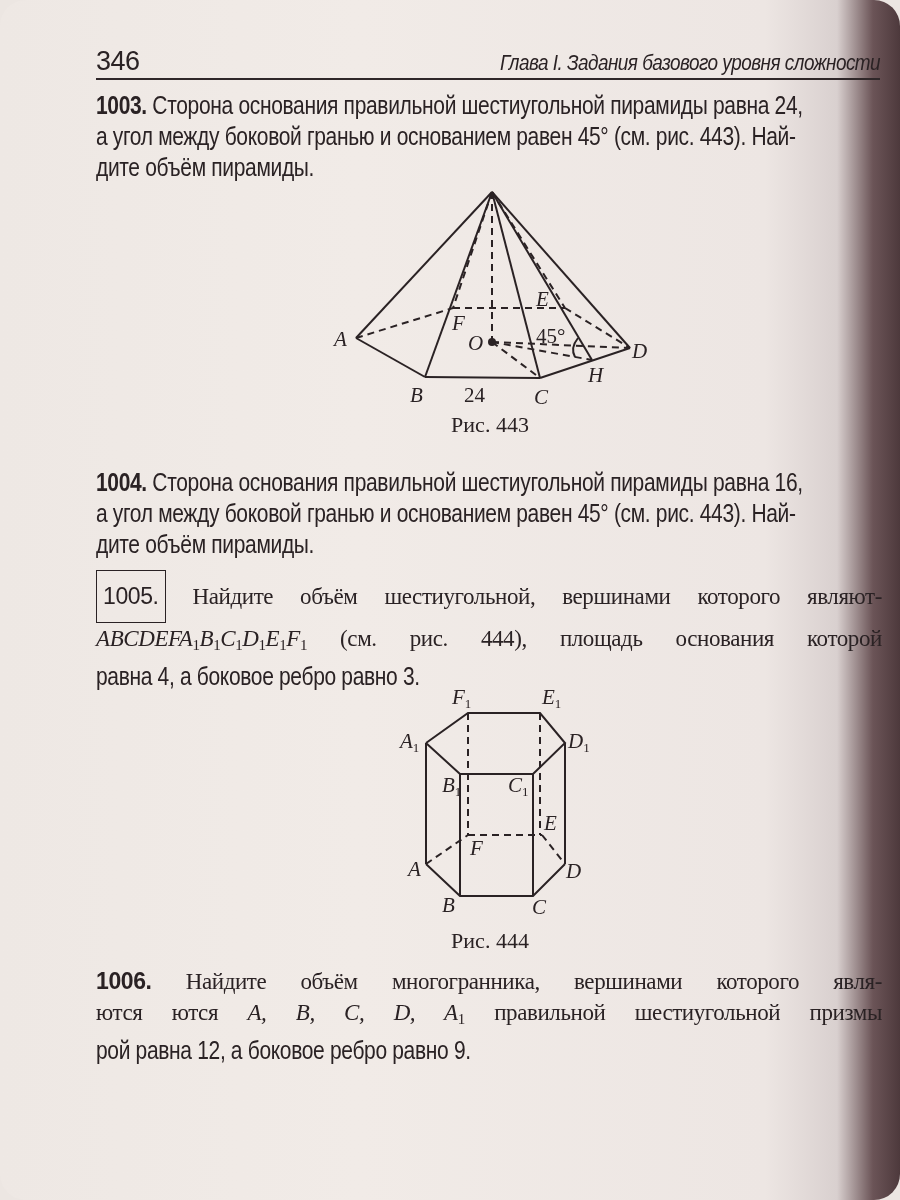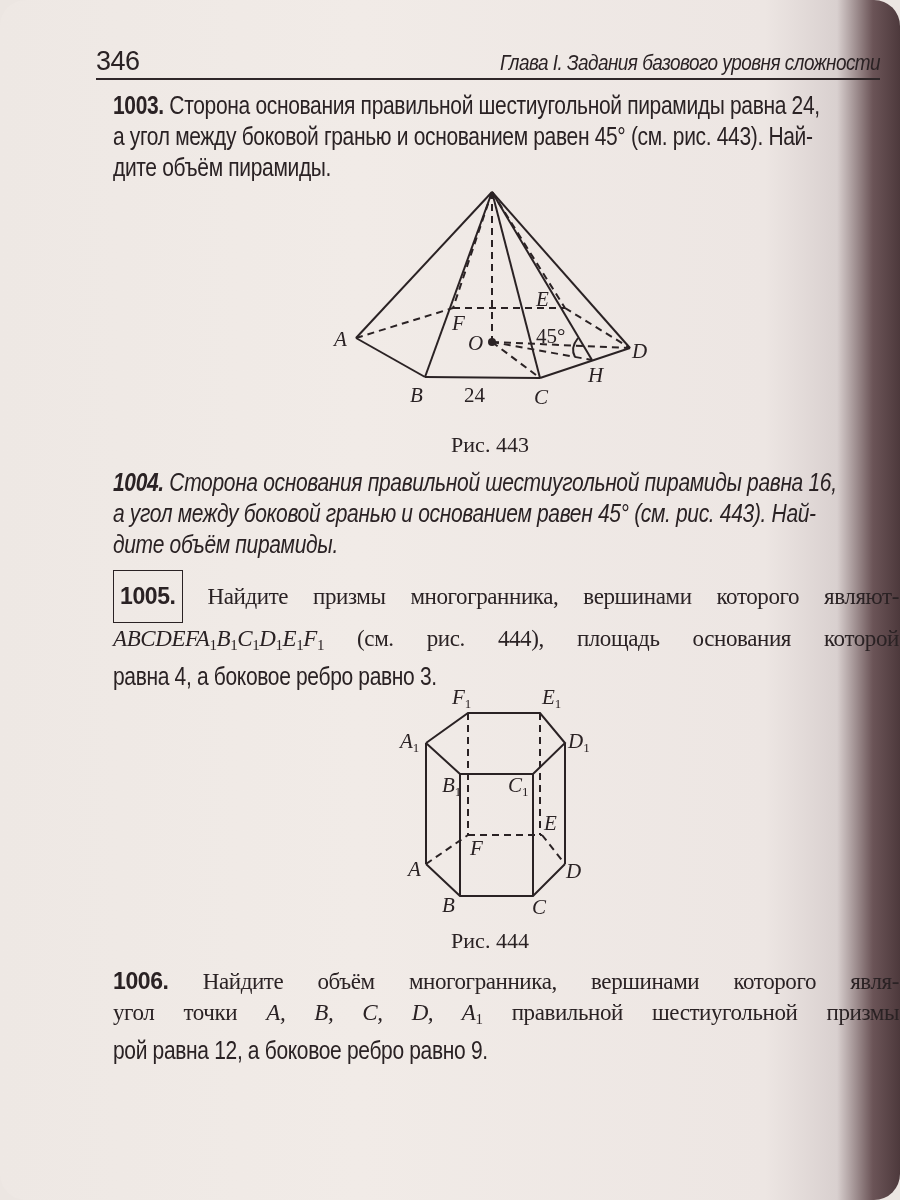--- a/index.html
+++ b/index.html
@@ -25,32 +25,32 @@
   .page-number {
     position: absolute; left: 0; top: 2px; font-size: 27px; letter-spacing: -0.5px;
     font-family: "Liberation Sans Narrow", "Liberation Sans", sans-serif;
   }
   .chapter-title {
     position: absolute; right: 0; top: 6px; font-size: 22px; font-style: italic;
     font-family: "Liberation Sans", sans-serif; letter-spacing: -0.6px;
     transform: scaleX(0.86); transform-origin: right center;
   }
   .problem {
-    position: absolute; left: 113px; width: 786px;
+    position: absolute; left: 96px; width: 786px;
     font-size: 25px; line-height: 31px; letter-spacing: -0.4px;
     font-family: "Liberation Sans", sans-serif;
   }
   .problem .p-line { display: block; white-space: nowrap; transform: scaleX(0.84); transform-origin: left center; width: 119%; }
   .problem .num { font-weight: bold; }
   .problem.serif { font-family: "Liberation Serif", serif; font-size: 23px; line-height: 31px; }
   .problem.serif .p-line { transform: none; width: 100%; text-align: justify; text-align-last: justify; }
   .problem.serif .p-line.last { text-align-last: left; }
   .boxed {
     display: inline-block; border: 1.5px solid #2a2224; padding: 12px 6px; line-height: 27px;
-    font-family: "Liberation Sans", sans-serif; font-weight: bold;
+    font-family: "Liberation Sans", sans-serif; font-weight: normal;
   }
   .math { font-style: italic; }
   sub { font-size: 0.65em; vertical-align: -0.25em; font-style: normal; }
   .figure { position: absolute; }
   .caption {
     position: absolute; font-size: 22px; font-family: "Liberation Serif", serif; text-align: center;
   }
   .lbl { font-family: "Liberation Serif", serif; font-style: italic; font-size: 21px; fill: #2a2224; }
   .lbl-up { font-family: "Liberation Serif", serif; font-size: 21px; fill: #2a2224; }
   svg line, svg polyline, svg path { stroke: #2a2224; stroke-width: 2; fill: none; }
@@ -101,30 +101,30 @@
       <text class="lbl" x="214" y="224">C</text>
       <text class="lbl" x="312" y="178">D</text>
       <text class="lbl" x="216" y="126">E</text>
       <text class="lbl" x="132" y="150">F</text>
       <text class="lbl" x="148" y="170">O</text>
       <text class="lbl" x="268" y="202">H</text>
       <text class="lbl-up" x="144" y="222">24</text>
       <text class="lbl-up" x="216" y="163">45°</text>
     </svg>
   </div>
-  <div class="caption" style="left:420px; top:432px; width:140px;">Рис. 443</div>
+  <div class="caption" style="left:420px; top:412px; width:140px;">Рис. 443</div>
 
-  <div class="problem" style="top:467px;font-style:italic;">
+  <div class="problem" style="top:467px;">
     <span class="p-line"><span class="num">1004.</span> <span>Сторона основания правильной шестиугольной пирамиды равна 16,</span></span>
     <span class="p-line">а угол между боковой гранью и основанием равен 45° (см. рис. 443). Най-</span>
     <span class="p-line">дите объём пирамиды.</span>
   </div>
 
   <div class="problem serif" style="top:570px;">
-    <span class="p-line"><span class="boxed">1005.</span> <span>Найдите призмы многогранника, вершинами которого являют-</span></span>
+    <span class="p-line"><span class="boxed">1005.</span> <span>Найдите объём шестиугольной, вершинами которого являют-</span></span>
     <span class="p-line"><span class="math">ABCDEFA<sub>1</sub>B<sub>1</sub>C<sub>1</sub>D<sub>1</sub>E<sub>1</sub>F<sub>1</sub></span> <span>(см. рис. 444), площадь основания которой</span></span>
     <span class="p-line last" style="font-family:'Liberation Sans',sans-serif; font-size:25px; transform:scaleX(0.84); transform-origin:left center; width:119%;"><span>равна 4, а боковое ребро равно 3.</span></span>
   </div>
 
   <div class="figure" style="left:380px; top:680px; width:240px; height:240px;text-align:center;">
     <svg width="240" height="240" viewBox="0 0 240 240">
 
       <polyline points="46,63 88,33 160,33 185,63 153,94 80,94 46,63"></polyline>
       <line x1="46" y1="63" x2="46" y2="184"></line>
       <line x1="80" y1="94" x2="80" y2="216"></line>
@@ -147,17 +147,17 @@
       <text class="lbl" x="28" y="196">A</text>
       <text class="lbl" x="186" y="198">D</text>
       <text class="lbl" x="62" y="232">B</text>
       <text class="lbl" x="152" y="234">C</text>
     </svg>
   </div>
   <div class="caption" style="left:420px; top:928px; width:140px;">Рис. 444</div>
 
   <div class="problem serif" style="top:966px;">
     <span class="p-line"><span class="num" style="font-family:'Liberation Sans',sans-serif;margin-top:24px;">1006.</span> <span>Найдите объём многогранника, вершинами которого явля-</span></span>
-    <span class="p-line"><span>угол точки</span> <span class="math">A, B, C, D, A<sub>1</sub></span> <span>правильной шестиугольной призмы</span></span>
+    <span class="p-line"><span>ются ются</span> <span class="math">A, B, C, D, A<sub>1</sub></span> <span>правильной шестиугольной призмы</span></span>
     <span class="p-line last" style="font-family:'Liberation Sans',sans-serif; font-size:25px; transform:scaleX(0.84); transform-origin:left center; width:119%;"><span>рой равна 12, а боковое ребро равно 9.</span></span>
   </div>
 
 </div>
 
 </body></html>

